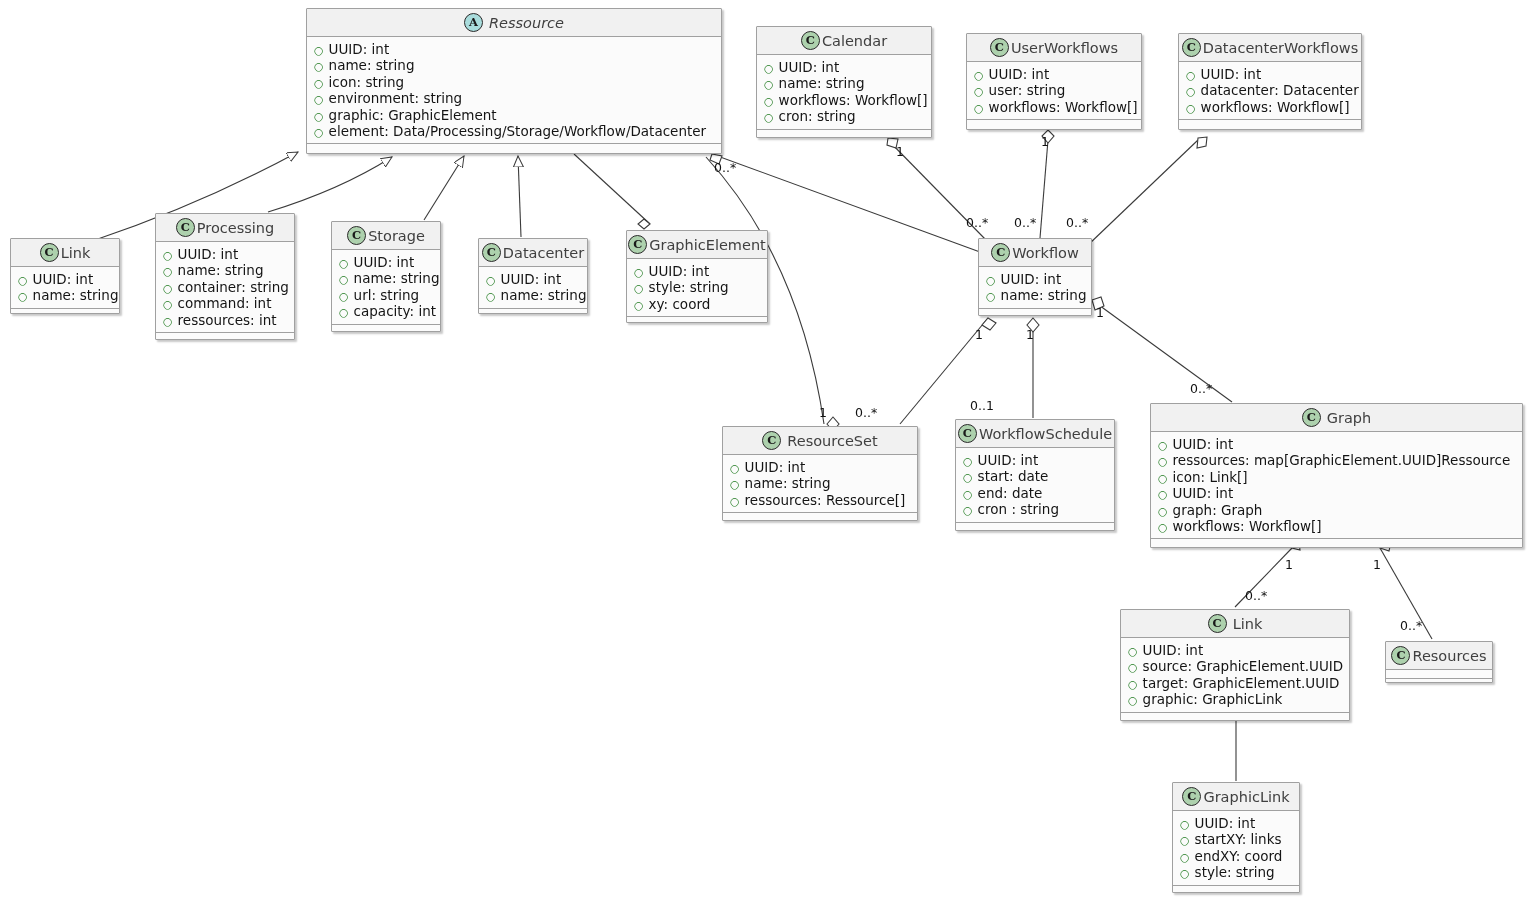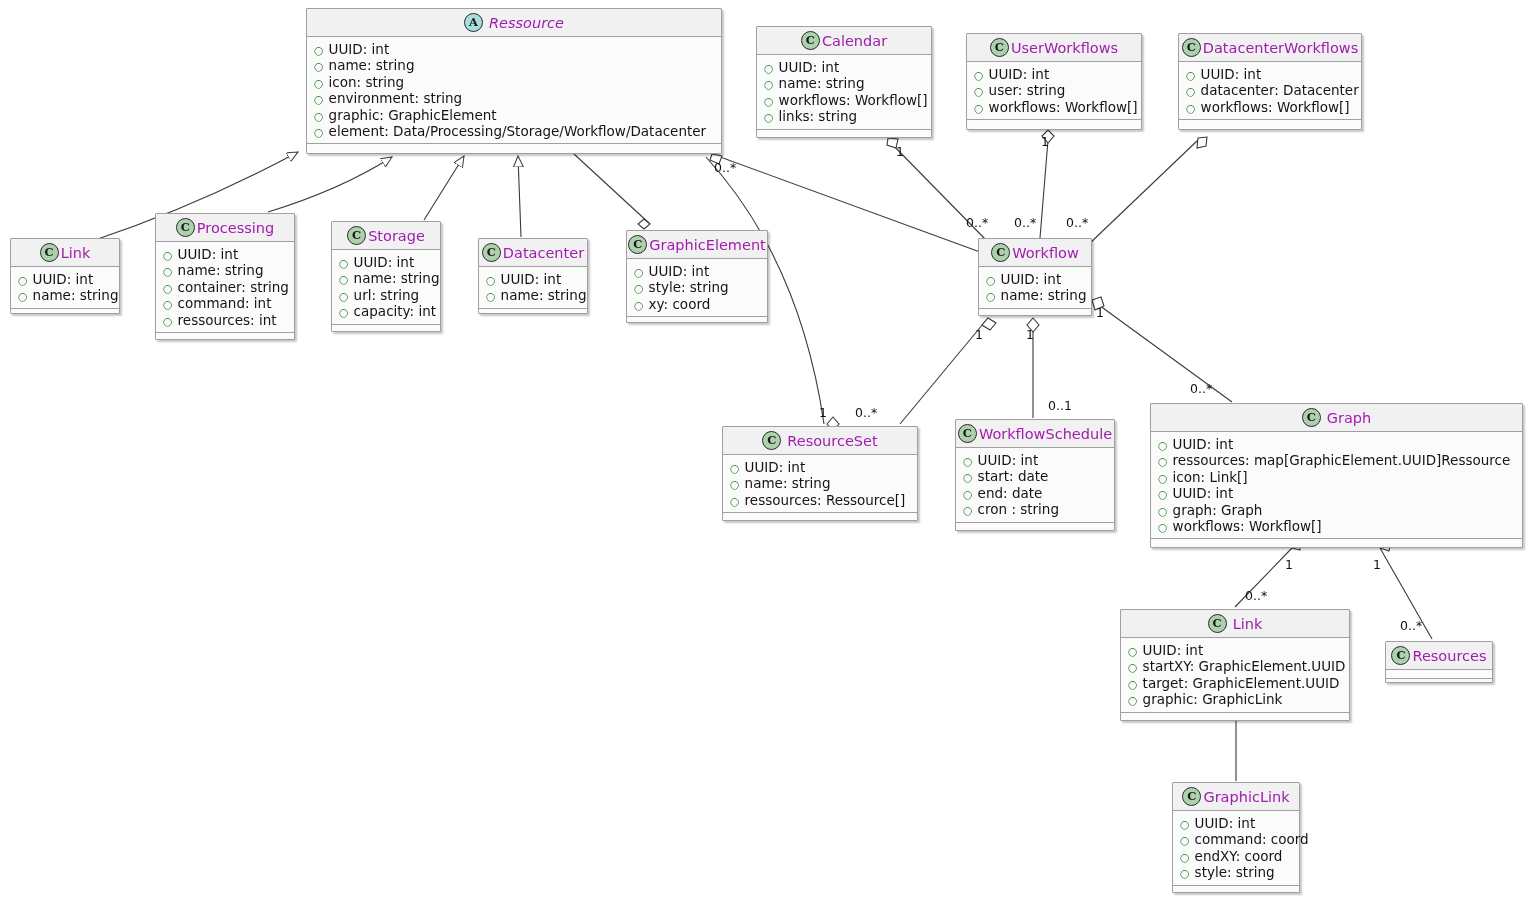--- a/index.html
+++ b/index.html
@@ -59,21 +59,21 @@
     font-weight: bold;
     font-family: "DejaVu Serif", serif;
     color: #1a1a1a;
     flex: 0 0 auto;
     line-height: 1;
   }
   .stereo-icon.c { background: #add1ad; }
   .stereo-icon.a { background: #a9dcdc; }
   .uml-title {
     font-size: 14.5px;
-    color: #a21caf;
+    color: #404040;
     white-space: nowrap;
   }
   .uml-title.abstract {
     font-style: italic;
   }
   .uml-attrs {
     box-sizing: border-box;
     padding: 4px 4px 4px 7px;
     border-bottom: 1px solid #a0a0a0;
   }
@@ -212,21 +212,21 @@
           <div class="attr">
             <span class="attr-bullet">○</span>
             <span>name: string</span>
           </div>
           <div class="attr">
             <span class="attr-bullet">○</span>
             <span>workflows: Workflow[]</span>
           </div>
           <div class="attr">
             <span class="attr-bullet">○</span>
-            <span>links: string</span>
+            <span>cron: string</span>
           </div>
         </div>
         <div class="uml-methods"></div>
       </div>
       <div class="uml-class" style="left: 966px; top: 33px; width: 176px; height: 97px;">
         <div class="uml-header tight">
           <span class="stereo-icon c">C</span>
           <span class="uml-title">UserWorkflows</span>
         </div>
         <div class="uml-attrs">
@@ -476,21 +476,21 @@
           <span class="stereo-icon c">C</span>
           <span class="uml-title">Link</span>
         </div>
         <div class="uml-attrs">
           <div class="attr">
             <span class="attr-bullet">○</span>
             <span>UUID: int</span>
           </div>
           <div class="attr">
             <span class="attr-bullet">○</span>
-            <span>startXY: GraphicElement.UUID</span>
+            <span>source: GraphicElement.UUID</span>
           </div>
           <div class="attr">
             <span class="attr-bullet">○</span>
             <span>target: GraphicElement.UUID</span>
           </div>
           <div class="attr">
             <span class="attr-bullet">○</span>
             <span>graphic: GraphicLink</span>
           </div>
         </div>
@@ -509,21 +509,21 @@
           <span class="stereo-icon c">C</span>
           <span class="uml-title">GraphicLink</span>
         </div>
         <div class="uml-attrs">
           <div class="attr">
             <span class="attr-bullet">○</span>
             <span>UUID: int</span>
           </div>
           <div class="attr">
             <span class="attr-bullet">○</span>
-            <span>command: coord</span>
+            <span>startXY: links</span>
           </div>
           <div class="attr">
             <span class="attr-bullet">○</span>
             <span>endXY: coord</span>
           </div>
           <div class="attr">
             <span class="attr-bullet">○</span>
             <span>style: string</span>
           </div>
         </div>
@@ -536,21 +536,21 @@
       <div class="mult" style="left: 896px; top: 144px;">1</div>
       <div class="mult" style="left: 1041px; top: 134px;">1</div>
       <div class="mult" style="left: 966px; top: 215px;">0..*</div>
       <div class="mult" style="left: 1014px; top: 215px;">0..*</div>
       <div class="mult" style="left: 1066px; top: 215px;">0..*</div>
       <div class="mult" style="left: 975px; top: 327px;">1</div>
       <div class="mult" style="left: 1026px; top: 327px;">1</div>
       <div class="mult" style="left: 1096px; top: 305px;">1</div>
       <div class="mult" style="left: 819px; top: 405px;">1</div>
       <div class="mult" style="left: 855px; top: 405px;">0..*</div>
-      <div class="mult" style="left: 1048px; top: 398px;">0..1</div>
+      <div class="mult" style="left: 970px; top: 398px;">0..1</div>
       <div class="mult" style="left: 1190px; top: 381px;">0..*</div>
       <div class="mult" style="left: 1285px; top: 557px;">1</div>
       <div class="mult" style="left: 1245px; top: 588px;">0..*</div>
       <div class="mult" style="left: 1373px; top: 557px;">1</div>
       <div class="mult" style="left: 1400px; top: 618px;">0..*</div>
     </div>
 
 </div>
 
 </body></html>

